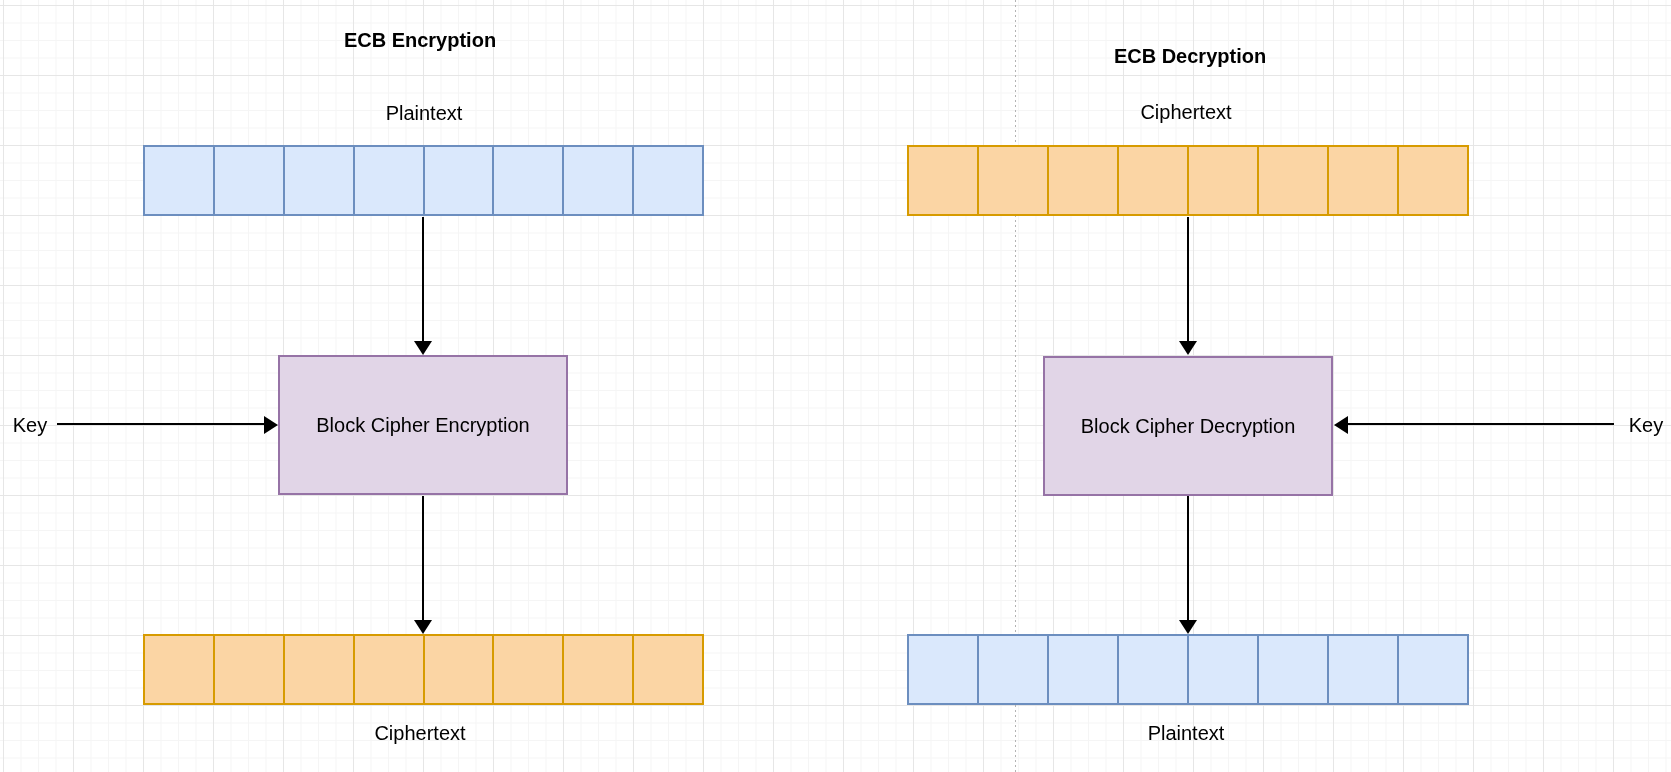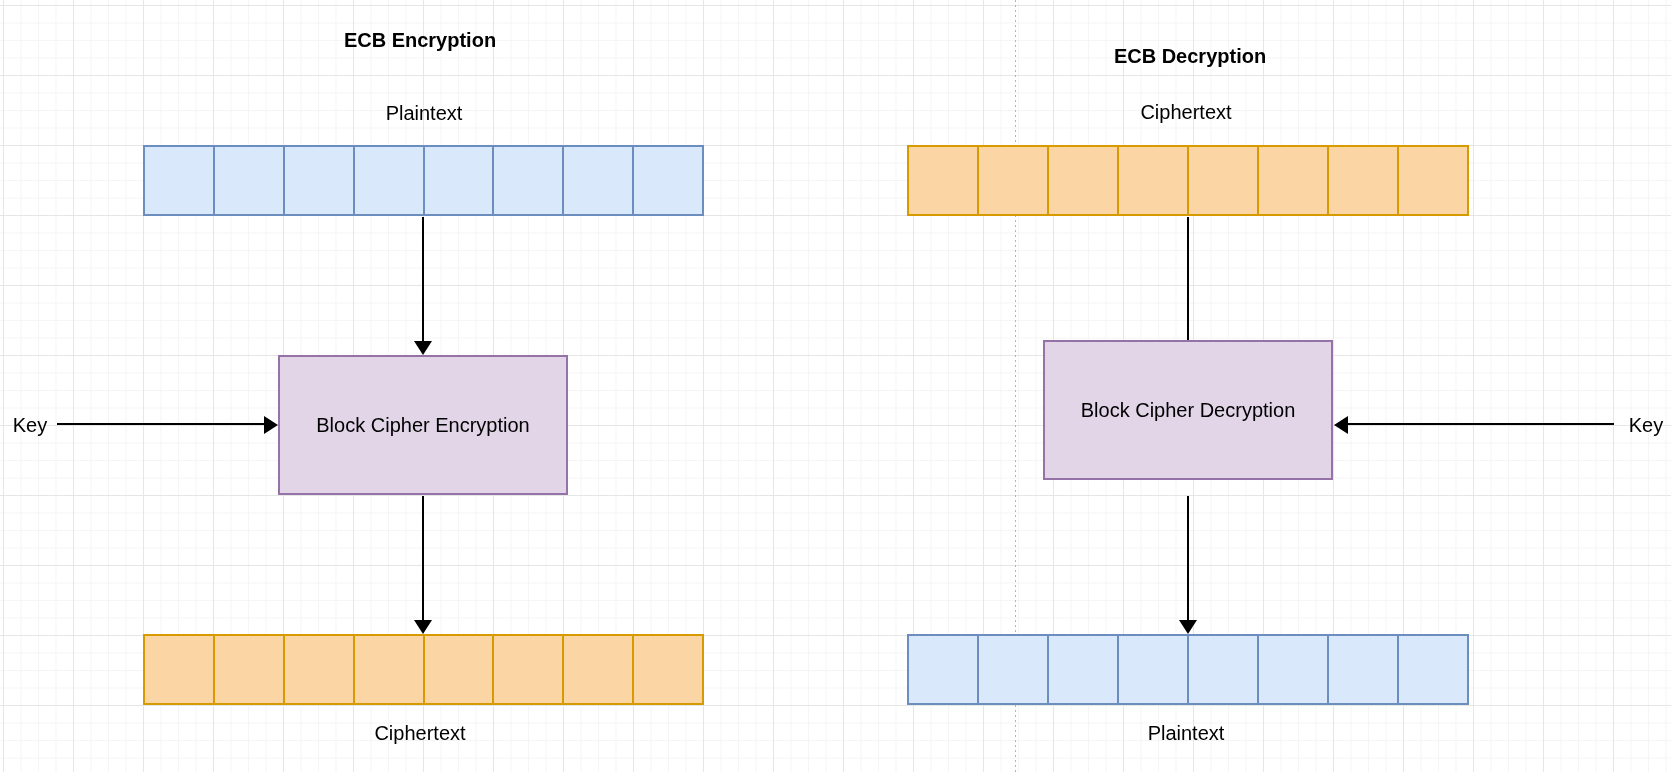--- a/index.html
+++ b/index.html
@@ -145,21 +145,21 @@
         <div class="cell"></div>
         <div class="cell"></div>
         <div class="cell"></div>
         <div class="cell"></div>
         <div class="cell"></div>
       </div>
 
     <div class="vline" style="left:1187px; top:217px; height:124px;"></div>
     <div class="arr down" style="left:1179px; top:341px;"></div>
 
-    <div class="cipher-box" style="left:1043px; top:340px;justify-content:center;">
+    <div class="cipher-box" style="left:1043px; top:356px;justify-content:center;">
       <span>Block Cipher Decryption</span>
     </div>
 
     <div class="arr left" style="left:1334px; top:416px;"></div>
     <div class="hline" style="left:1348px; top:423px; width:266px;"></div>
     <div class="shape-label" style="left:1646px; top:425px;">Key</div>
 
     <div class="vline" style="left:1187px; top:496px; height:124px;"></div>
     <div class="arr down" style="left:1179px; top:620px;"></div>
 

